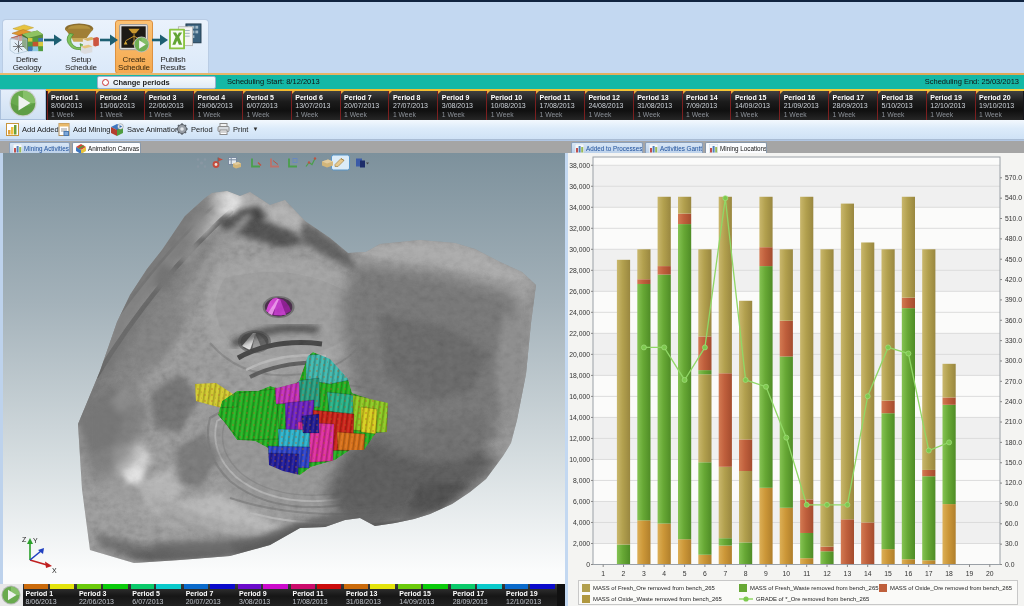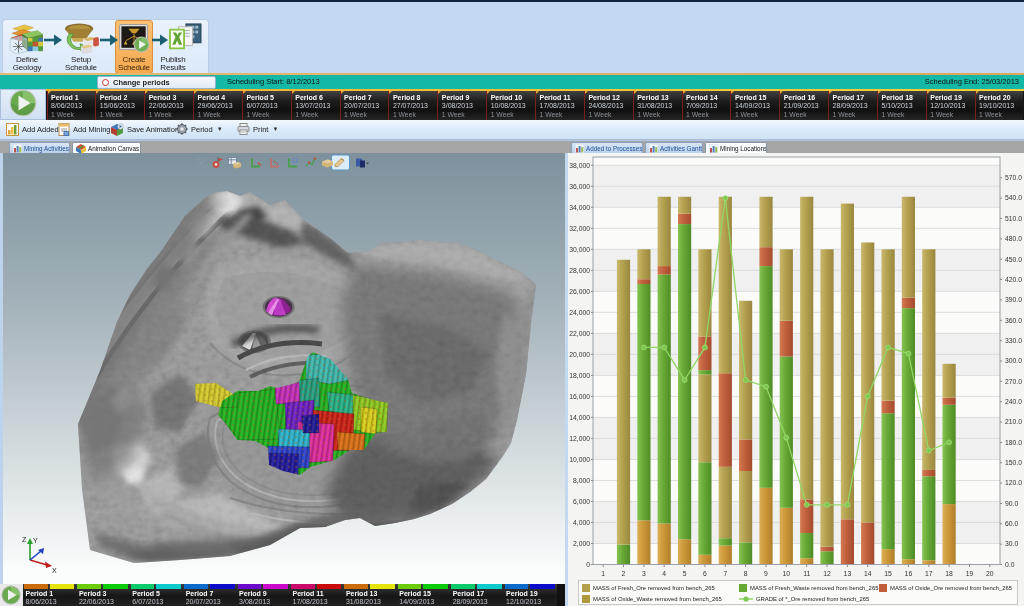--- a/index.html
+++ b/index.html
@@ -338,21 +338,21 @@
             <line x1="10" y1="6" x2="11.7" y2="6"></line>
             <line x1="2" y1="2" x2="3.2" y2="3.2"></line>
             <line x1="8.8" y1="8.8" x2="10" y2="10"></line>
             <line x1="10" y1="2" x2="8.8" y2="3.2"></line>
             <line x1="3.2" y1="8.8" x2="2" y2="10"></line>
           </g>
         </svg>
         <span>Period</span>
         <span class="caret">▼</span>
       </div>
-<div class="tbi" style="left:237px">
+<div class="tbi" style="left:217px">
         <svg width="13" height="12" viewBox="0 0 13 12">
           <rect x="3" y="0.5" width="7" height="3.5" fill="#f2f2f2" stroke="#8a8a8a"></rect>
           <rect x="1" y="3.5" width="11" height="5" rx="1" fill="#d7dbe0" stroke="#8a8a8a"></rect>
           <rect x="3" y="7" width="7" height="4.5" fill="#fff" stroke="#8a8a8a"></rect>
           <line x1="4" y1="9" x2="9" y2="9" stroke="#aaa"></line>
         </svg>
         <span>Print</span>
         <span class="caret">▼</span>
       </div>
 </div>

